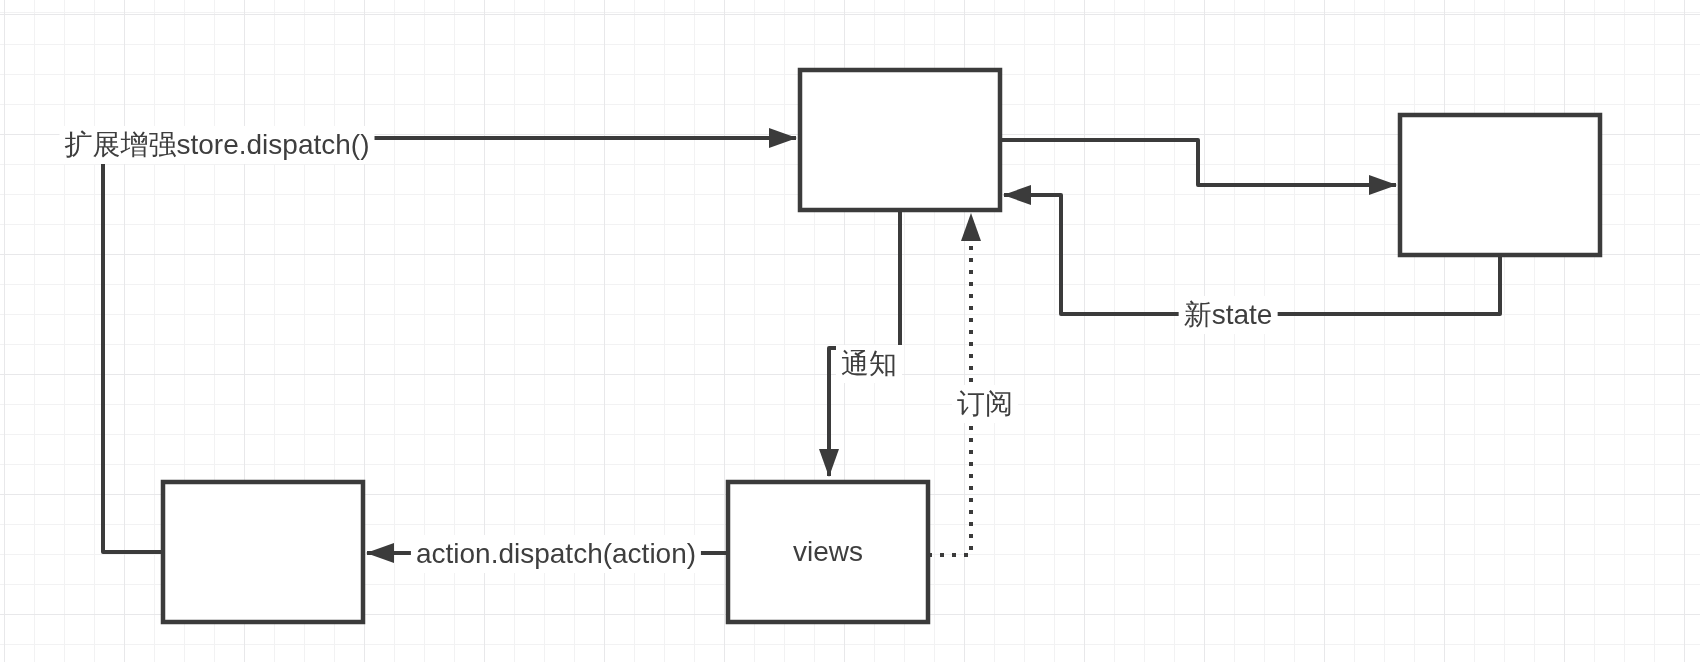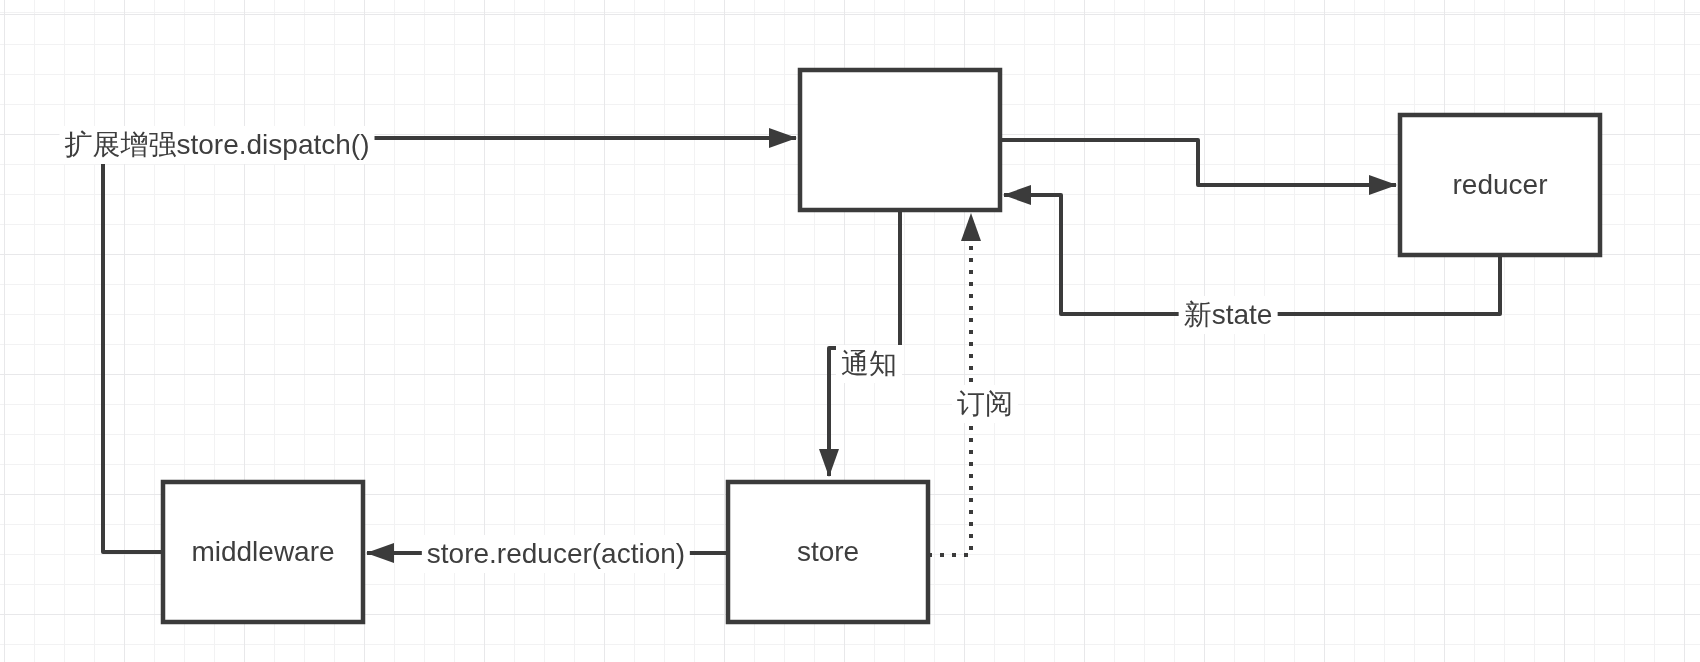--- a/index.html
+++ b/index.html
@@ -49,23 +49,21 @@
     <path class="edge" d="M900,210 L900,348 L829,348 L829,476" marker-end="url(#arrow)"></path>
     <path class="edge dotted" d="M928,555 L971,555 L971,214" marker-end="url(#arrow)"></path>
     <path class="edge" d="M728,553 L367,553" marker-end="url(#arrow)"></path>
 
     <rect class="node" x="800" y="70" width="200" height="140"></rect>
     <rect class="node" x="1400" y="115" width="200" height="140"></rect>
     <rect class="node" x="728" y="482" width="200" height="140"></rect>
     <rect class="node" x="163" y="482" width="200" height="140"></rect>
   </svg>
 
-  <div class="node-label" style="left:1400px;top:115px;width:200px;height:140px">reducer</div>
-  <div class="node-label" style="left:728px;top:482px;width:200px;height:140px">store</div>
-  <div class="node-label" style="left:163px;top:482px;width:200px;height:140px">middleware</div>
+  <div class="node-label" style="left:728px;top:482px;width:200px;height:140px">views</div>
 
   <div class="edge-label" style="left:217px;top:145px">扩展增强store.dispatch()</div>
   <div class="edge-label" style="left:1228px;top:315px">新state</div>
   <div class="edge-label" style="left:869px;top:364px">通知</div>
   <div class="edge-label" style="left:985px;top:404px">订阅</div>
-  <div class="edge-label" style="left:556px;top:554px">store.reducer(action)</div>
+  <div class="edge-label" style="left:556px;top:554px">action.dispatch(action)</div>
 
 </div>
 
 </body></html>

